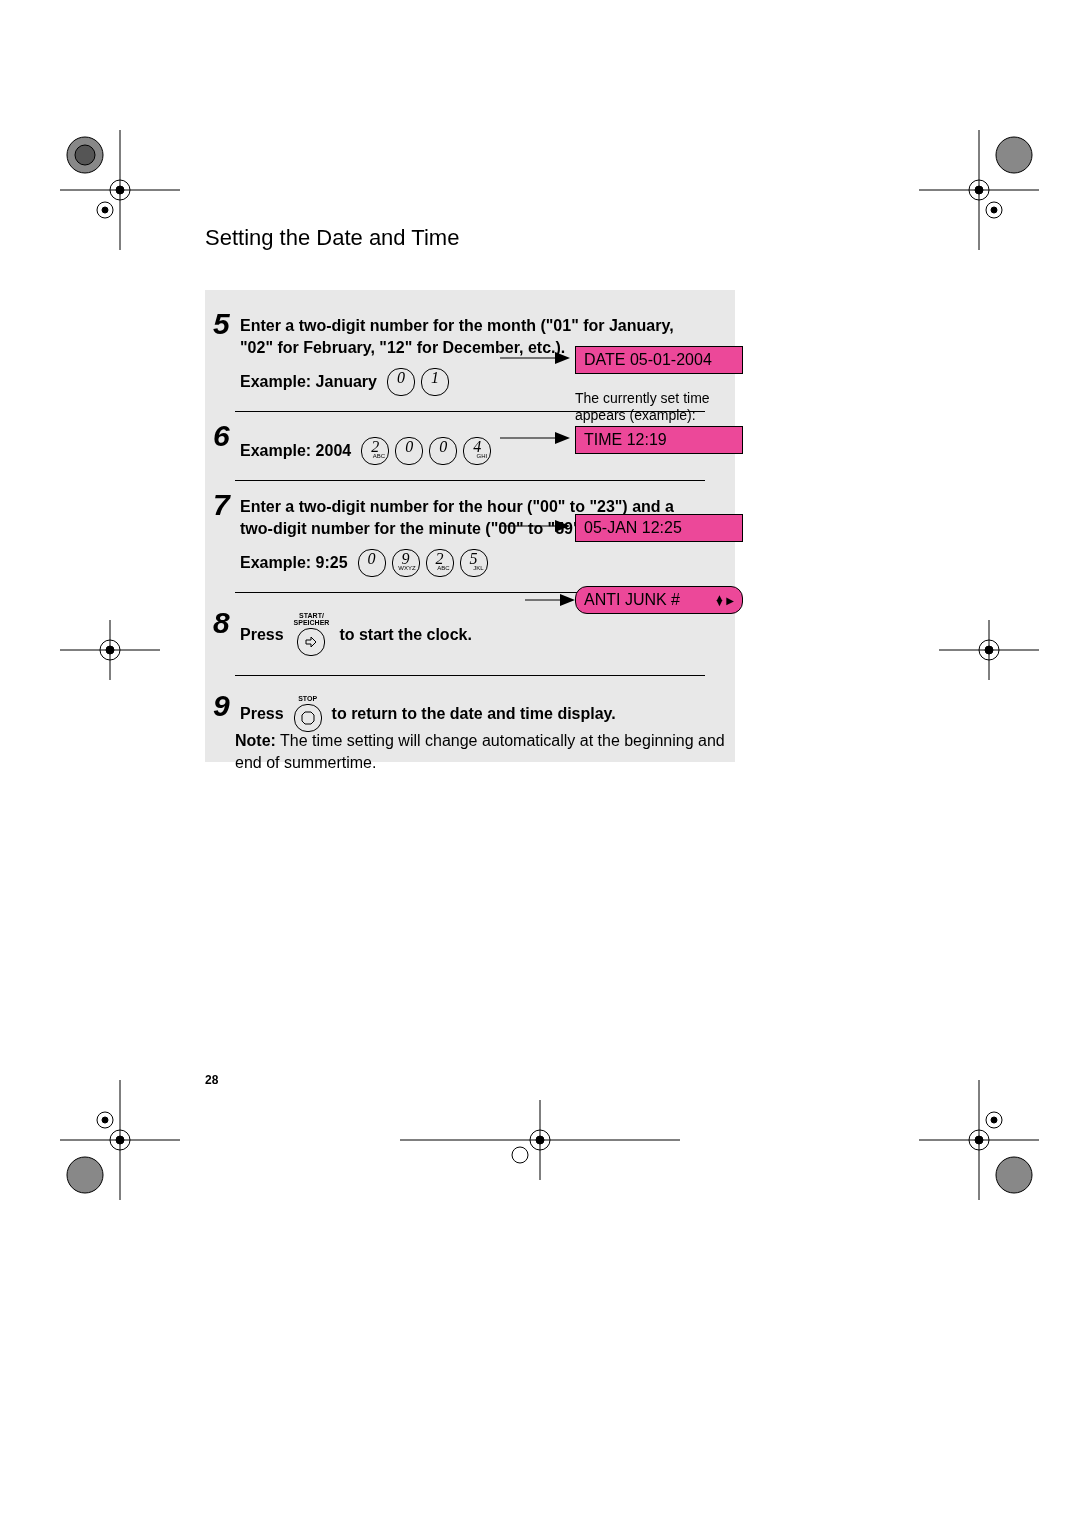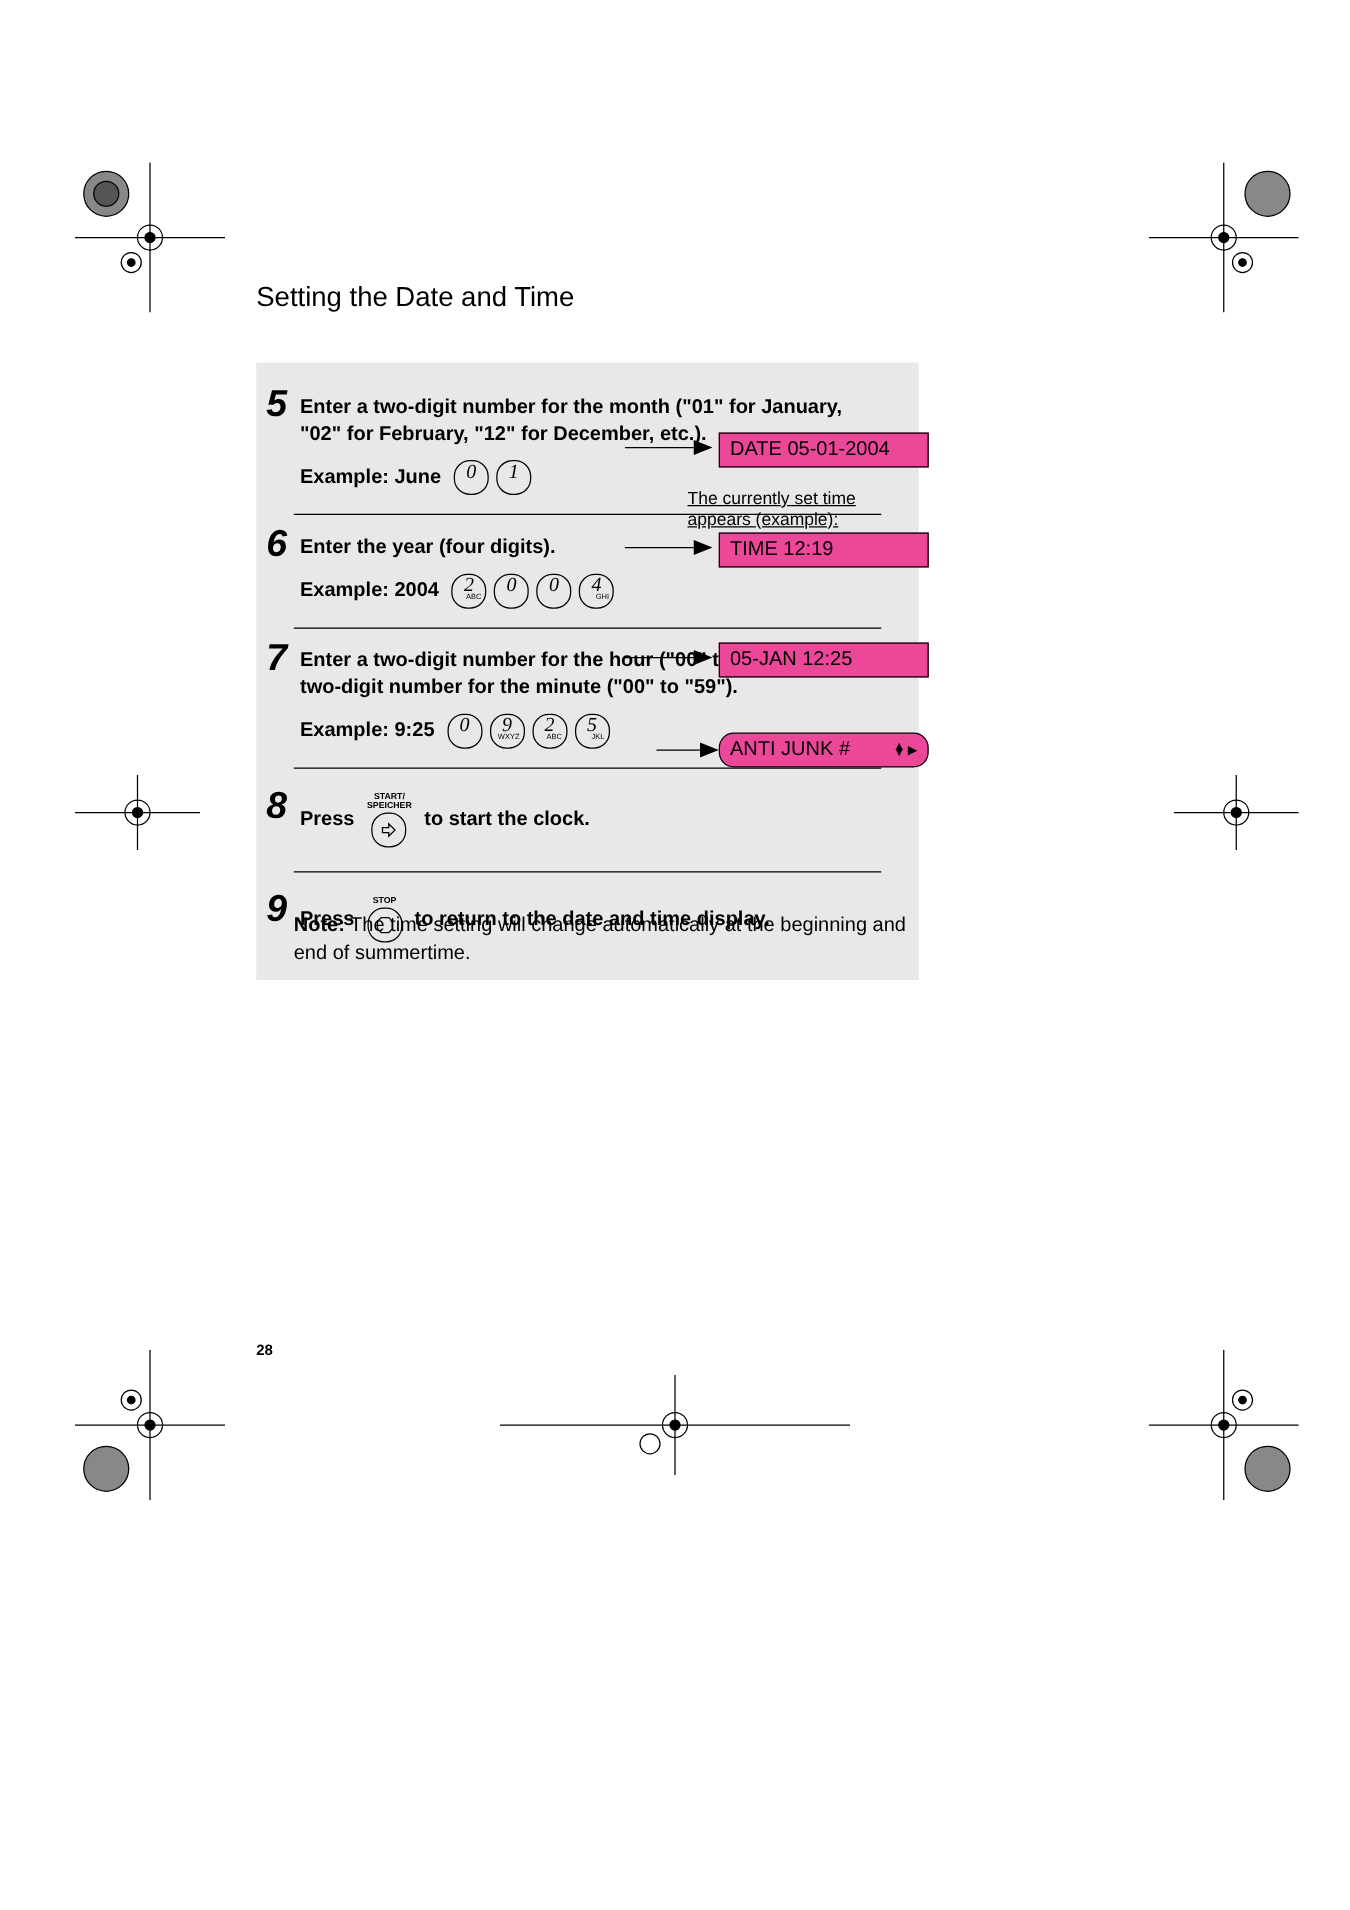--- a/index.html
+++ b/index.html
@@ -225,35 +225,34 @@
   </svg>
 
   <div class="header-title">Setting the Date and Time</div>
 
   <div class="steps-box">
 
     <div class="step">
       <div class="step-num">5</div>
       <div class="step-text">Enter a two-digit number for the month ("01" for January, "02" for February, "12" for December, etc.).</div>
       <div class="example-row">
-        <span class="example-label">Example: June</span>
+        <span class="example-label">Example: January</span>
         <span class="keycap">
             <span>0</span>
           </span>
         <span class="keycap">
             <span>1</span>
           </span>
       </div>
     </div>
 
     <div class="step-divider"></div>
 
     <div class="step">
       <div class="step-num">6</div>
-      <div class="step-text">Enter the year (four digits).</div>
       <div class="example-row">
         <span class="example-label">Example: 2004</span>
         <span class="keycap">
             <span>2</span>
             <span class="sub">ABC</span>
           </span>
         <span class="keycap">
             <span>0</span>
           </span>
         <span class="keycap">
@@ -331,21 +330,21 @@
   </div>
 
   <svg class="arrow" style="left:500px;top:350px" width="70" height="16">
       <line x1="0" y1="8" x2="55" y2="8" stroke="#000"></line>
       <polygon points="55,2 70,8 55,14" fill="#000"></polygon>
     </svg>
   <div class="display-box" style="left:575px;top:346px;">
       <span>DATE 05-01-2004</span>
     </div>
 
-  <div class="side-note" style="left:550px;top:390px;text-decoration:underline;">The currently set time appears (example):</div>
+  <div class="side-note" style="left:575px;top:390px;">The currently set time appears (example):</div>
   <svg class="arrow" style="left:500px;top:430px" width="70" height="16">
       <line x1="0" y1="8" x2="55" y2="8" stroke="#000"></line>
       <polygon points="55,2 70,8 55,14" fill="#000"></polygon>
     </svg>
   <div class="display-box" style="left:575px;top:426px;">
       <span>TIME 12:19</span>
     </div>
 
   <svg class="arrow" style="left:500px;top:518px" width="70" height="16">
       <line x1="0" y1="8" x2="55" y2="8" stroke="#000"></line>

